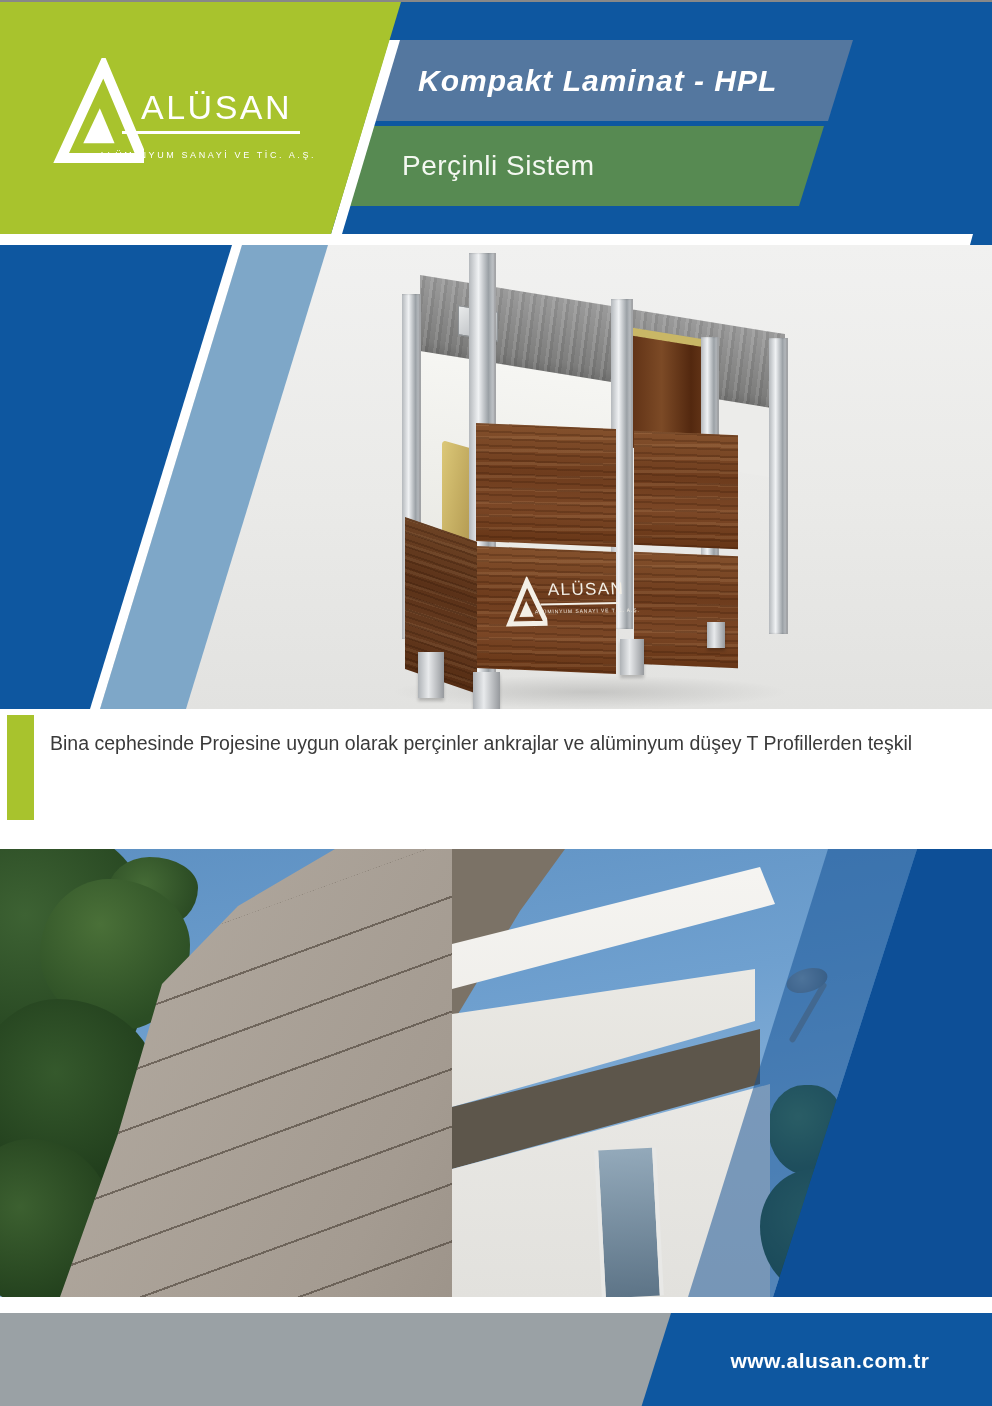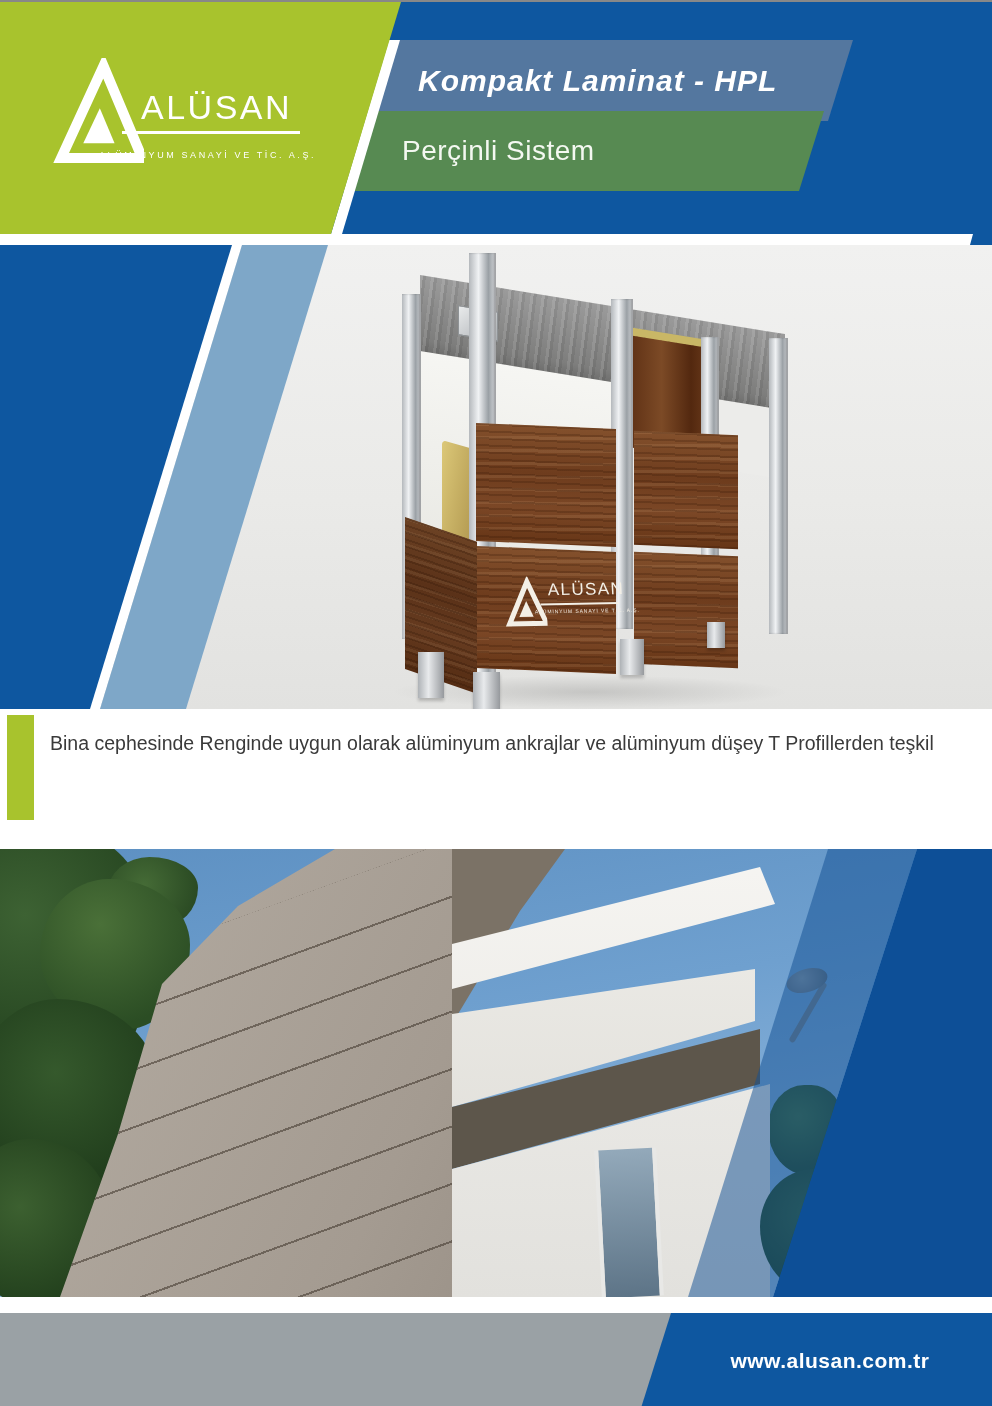--- a/index.html
+++ b/index.html
@@ -11,21 +11,21 @@
   html,body{background:#888;}
   .page{position:relative;width:992px;height:1406px;background:#fff;overflow:hidden;margin:2px auto;
          font-family:"Liberation Sans", sans-serif;}
   .abs{position:absolute;}
 
   
   .hdr-bg{left:0;top:0;width:992px;height:232px;background:var(--c-dark_blue,#0e57a0);}
   .band-slate{left:0;top:38px;width:880px;height:81px;background:var(--c-slate_blue,#54779f);
       clip-path:polygon(0 0,853px 0,828px 100%,0 100%);display:flex;align-items:center;}
   .band-slate .t{padding-left:418px;color:#fff;font-size:30px;font-weight:bold;font-style:italic;letter-spacing:1px;}
-  .band-olive{left:0;top:109px;width:880px;height:80px;background:var(--c-olive_green,#578a52);
+  .band-olive{left:0;top:124px;width:880px;height:80px;background:var(--c-olive_green,#578a52);
       clip-path:polygon(0 0,824px 0,799px 100%,0 100%);display:flex;align-items:center;}
   .band-olive .t{padding-left:402px;color:#f4f8f1;font-size:28px;font-weight:400;letter-spacing:0.5px;}
   .lime-sliver{left:0;top:38px;width:410px;height:194px;background:#fff;
       clip-path:polygon(389px 0,400px 0,342px 100%,331px 100%);}
   .lime{left:0;top:0;width:420px;height:232px;background:var(--c-lime,#a8c32d);
       clip-path:polygon(0 0,401px 0,331px 100%,0 100%);}
   .hdr-wedge{left:965px;top:232px;width:27px;height:11px;background:var(--c-dark_blue,#0e57a0);
       clip-path:polygon(8px 0,27px 0,27px 100%,5px 100%);}
   
   .logo-mark{left:52px;top:56px;width:92px;height:108px;}
@@ -192,21 +192,21 @@
       <div class="g">ALÜMİNYUM SANAYİ VE TİC. A.Ş.</div>
     </div>
     <div class="mid-backing"></div>
     <div class="mid-light"></div>
     <div class="mid-dark"></div>
   </div>
 
   <div class="abs desc">
     <div class="desc-square"></div>
     <div class="desc-text">
-      <div>Bina cephesinde Renginde uygun olarak alüminyum ankrajlar ve alüminyum düşey T Profillerden teşkil</div>
+      <div>Bina cephesinde Projesine uygun olarak perçinler ankrajlar ve alüminyum düşey T Profillerden teşkil</div>
     </div>
   </div>
 
   <div class="abs photo">
     <div class="house-hint"></div>
     <div class="tree-blob tb1"></div>
     <div class="tree-blob tb4"></div>
     <div class="tree-blob tb2"></div>
     <div class="tree-blob tb3"></div>
     <div class="tree-blob tb5"></div>

